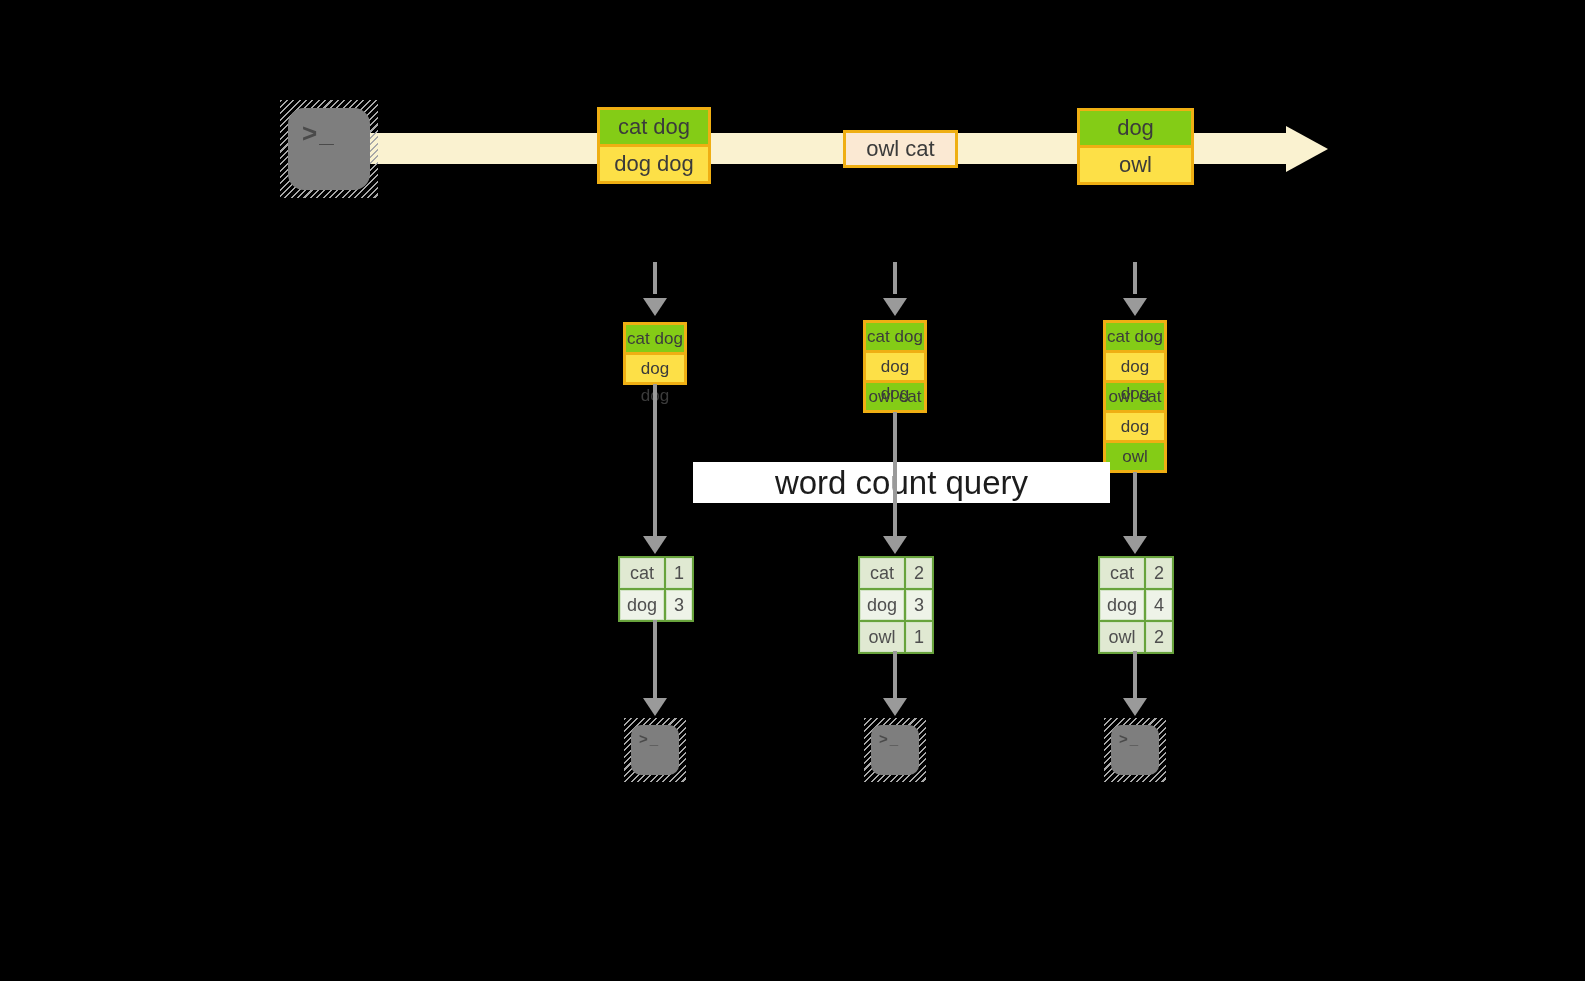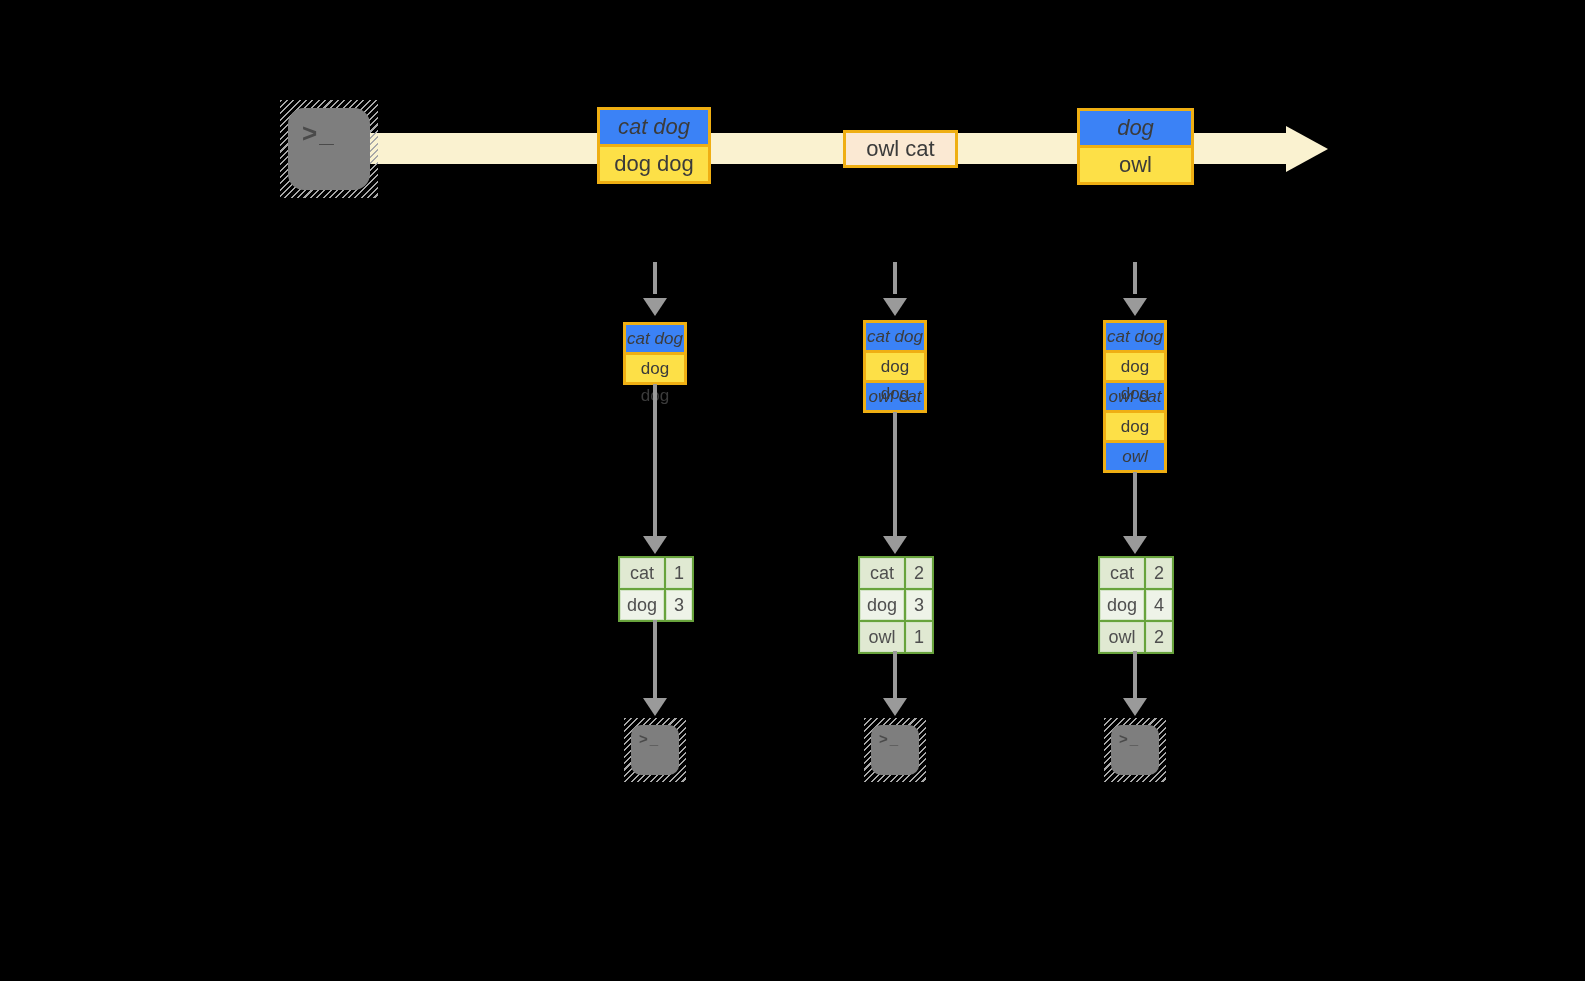--- a/index.html
+++ b/index.html
@@ -11,21 +11,21 @@
   .band{position:absolute;left:362px;top:133px;width:926px;height:31px;background:#FAF2D0;z-index:1;}
   .band-head{position:absolute;left:1286px;top:126px;width:0;height:0;z-index:1;
     border-top:23px solid transparent;border-bottom:23px solid transparent;border-left:42px solid #FAF2D0;}
   
   .obox{position:absolute;z-index:2;}
   .orow{box-sizing:border-box;border:3px solid #EFAF13;text-align:center;color:#3B3B3B;}
   .batch-row{height:40px;font-size:22px;line-height:34px;margin-top:-3px;}
   .batch-row:first-child{margin-top:0;}
   .stack-row{height:33px;font-size:17px;line-height:27px;margin-top:-3px;}
   .stack-row:first-child{margin-top:0;}
-  .fill-peach{background:#3b82f6;font-style:italic;}
+  .fill-peach{background:#84cc16;}
   .fill-cream{background:#fde047;}
   .fill-mid{background:#FBE9D3;}
   
   .vline{position:absolute;width:4px;background:#9A9A9A;z-index:6;}
   .head-down{position:absolute;width:0;height:0;z-index:6;
     border-left:12px solid transparent;border-right:12px solid transparent;border-top:18px solid #9A9A9A;}
   
   .qlabel{position:absolute;left:693px;top:462px;width:417px;height:41px;background:#FFFFFF;
     color:#1C1C1C;font-size:33px;line-height:41px;text-align:center;z-index:4;}
   
@@ -86,20 +86,21 @@
     <div class="orow stack-row fill-peach">owl cat</div>
   </div>
   <div class="obox" style="left:1103px;top:320px;width:64px;">
     <div class="orow stack-row fill-peach">cat dog</div>
     <div class="orow stack-row fill-cream">dog dog</div>
     <div class="orow stack-row fill-peach">owl cat</div>
     <div class="orow stack-row fill-cream">dog</div>
     <div class="orow stack-row fill-peach">owl</div>
   </div>
 
+  <div class="qlabel">word count query</div>
 
   <div class="vline" style="left:653px;top:384px;height:152px;"></div>
   <div class="head-down" style="left:643px;top:536px;"></div>
   <div class="vline" style="left:893px;top:412px;height:124px;"></div>
   <div class="head-down" style="left:883px;top:536px;"></div>
   <div class="vline" style="left:1133px;top:472px;height:64px;"></div>
   <div class="head-down" style="left:1123px;top:536px;"></div>
 
   <div class="gtable" style="left:618px;top:556px;">
     <div class="gcell grow-a">cat</div>

